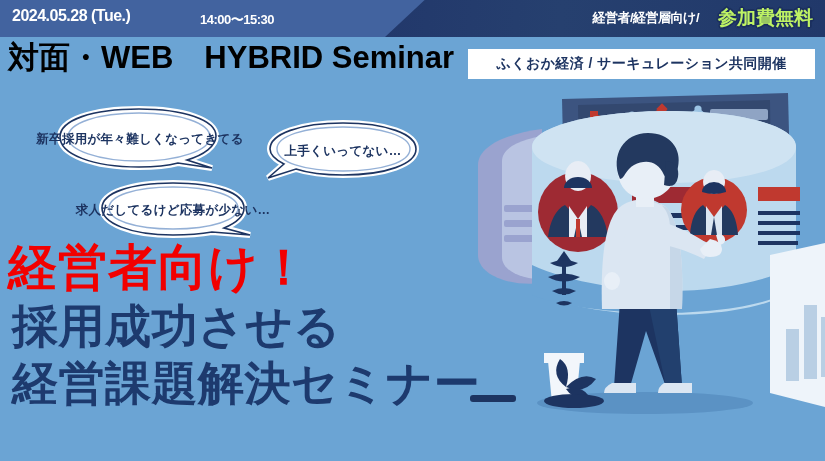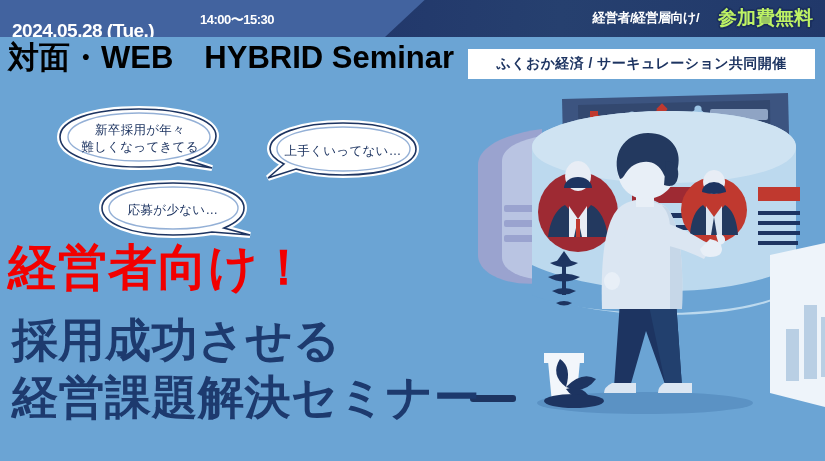--- a/index.html
+++ b/index.html
@@ -17,22 +17,22 @@
   .band1{
     position:absolute;left:0;top:0;width:825px;height:37px;
     background:#42639f;overflow:hidden;
   }
   .band1-dark{
     position:absolute;right:0;top:0;width:440px;height:37px;
     background:linear-gradient(95deg,#22386b 0%,#26406f 40%,#21386a 100%);
     clip-path:polygon(9% 0,100% 0,100% 100%,0% 100%);
   }
   .band1 .date{
-    position:absolute;left:12px;top:20px;
-    font-size:19px;font-weight:bold;color:#ffffff;
+    position:absolute;left:12px;top:7px;
+    font-size:16px;font-weight:bold;color:#ffffff;
     letter-spacing:-0.5px;
     font-family:"Liberation Sans","DejaVu Sans",sans-serif;
   }
   .band1 .time{
     position:absolute;left:200px;top:11px;
     font-size:13px;font-weight:bold;color:#ffffff;letter-spacing:-0.5px;
   }
   .band1 .audience{
     position:absolute;right:126px;top:9px;
     font-size:13px;font-weight:bold;color:#ffffff;letter-spacing:-0.5px;
@@ -67,34 +67,34 @@
 
   
   .illus{position:absolute;left:470px;top:87px;width:355px;height:374px;}
   .illus svg{display:block;}
 
   
   .bubble{position:absolute;}
   .bubble svg{display:block;position:absolute;left:0;top:0;}
   .bubble .btxt{
     position:absolute;left:0;top:0;width:100%;height:100%;
-    display:flex;flex-direction:column;align-items:center;justify-content:center;
-    color:#1d3461;font-size:12.5px;font-weight:normal;line-height:1.35;
+    display:flex;flex-direction:row;align-items:center;justify-content:center;
+    color:#1d3461;font-size:12.5px;font-weight:bold;line-height:1.35;
     letter-spacing:0.3px;text-align:center;white-space:nowrap;
   }
   #bubble1{left:44px;top:106px;width:192px;height:66px;}
   #bubble2{left:256px;top:120px;width:174px;height:62px;}
   #bubble3{left:84px;top:180px;width:178px;height:60px;}
 
   
   .headline{position:absolute;left:8px;top:243px;width:620px;}
   .hl-red{
     font-size:49px;font-weight:bold;color:#f20000;
     line-height:1.0;letter-spacing:1px;white-space:nowrap;
-    margin:0 0 22px 0;
+    margin:0 0 8px 0;
   }
   .hl-navy{
     font-size:46px;font-weight:bold;color:#1d3a6e;
     line-height:1.16;letter-spacing:0.5px;white-space:nowrap;
     margin:4px;
   }
 </style>
 </head>
 <body>
 
@@ -286,20 +286,21 @@
   <div class="bubble" id="bubble3">
     <svg width="178" height="60" viewBox="0 0 178 60" xmlns="http://www.w3.org/2000/svg">
       <path d="M89,3 C132,3 160,13 160,28 C160,36 152,43 140,48 L166,55 L128,52
                C117,54 104,55 89,55 C46,55 18,43 18,28 C18,13 46,3 89,3 Z" fill="#ffffff" stroke="#ffffff" stroke-width="6"></path>
       <path d="M89,3 C132,3 160,13 160,28 C160,36 152,43 140,48 L166,55 L128,52
                C117,54 104,55 89,55 C46,55 18,43 18,28 C18,13 46,3 89,3 Z" fill="#ffffff" stroke="#1d3461" stroke-width="1.6"></path>
       <path d="M89,7 C128,7 154,16 154,28 C154,40 128,49 89,49 C50,49 25,40 25,28
                C25,16 50,7 89,7 Z" fill="none" stroke="#3c6fb5" stroke-width="1.4" opacity="0.55"></path>
     </svg>
     <div class="btxt">
+      <span>求人だしてるけど</span>
       <span>応募が少ない…</span>
     </div>
   </div>
 
   <div class="headline">
     <div class="hl-red">経営者向け！</div>
     <div class="hl-navy">採用成功させる</div>
     <div class="hl-navy">経営課題解決セミナー</div>
   </div>
 

